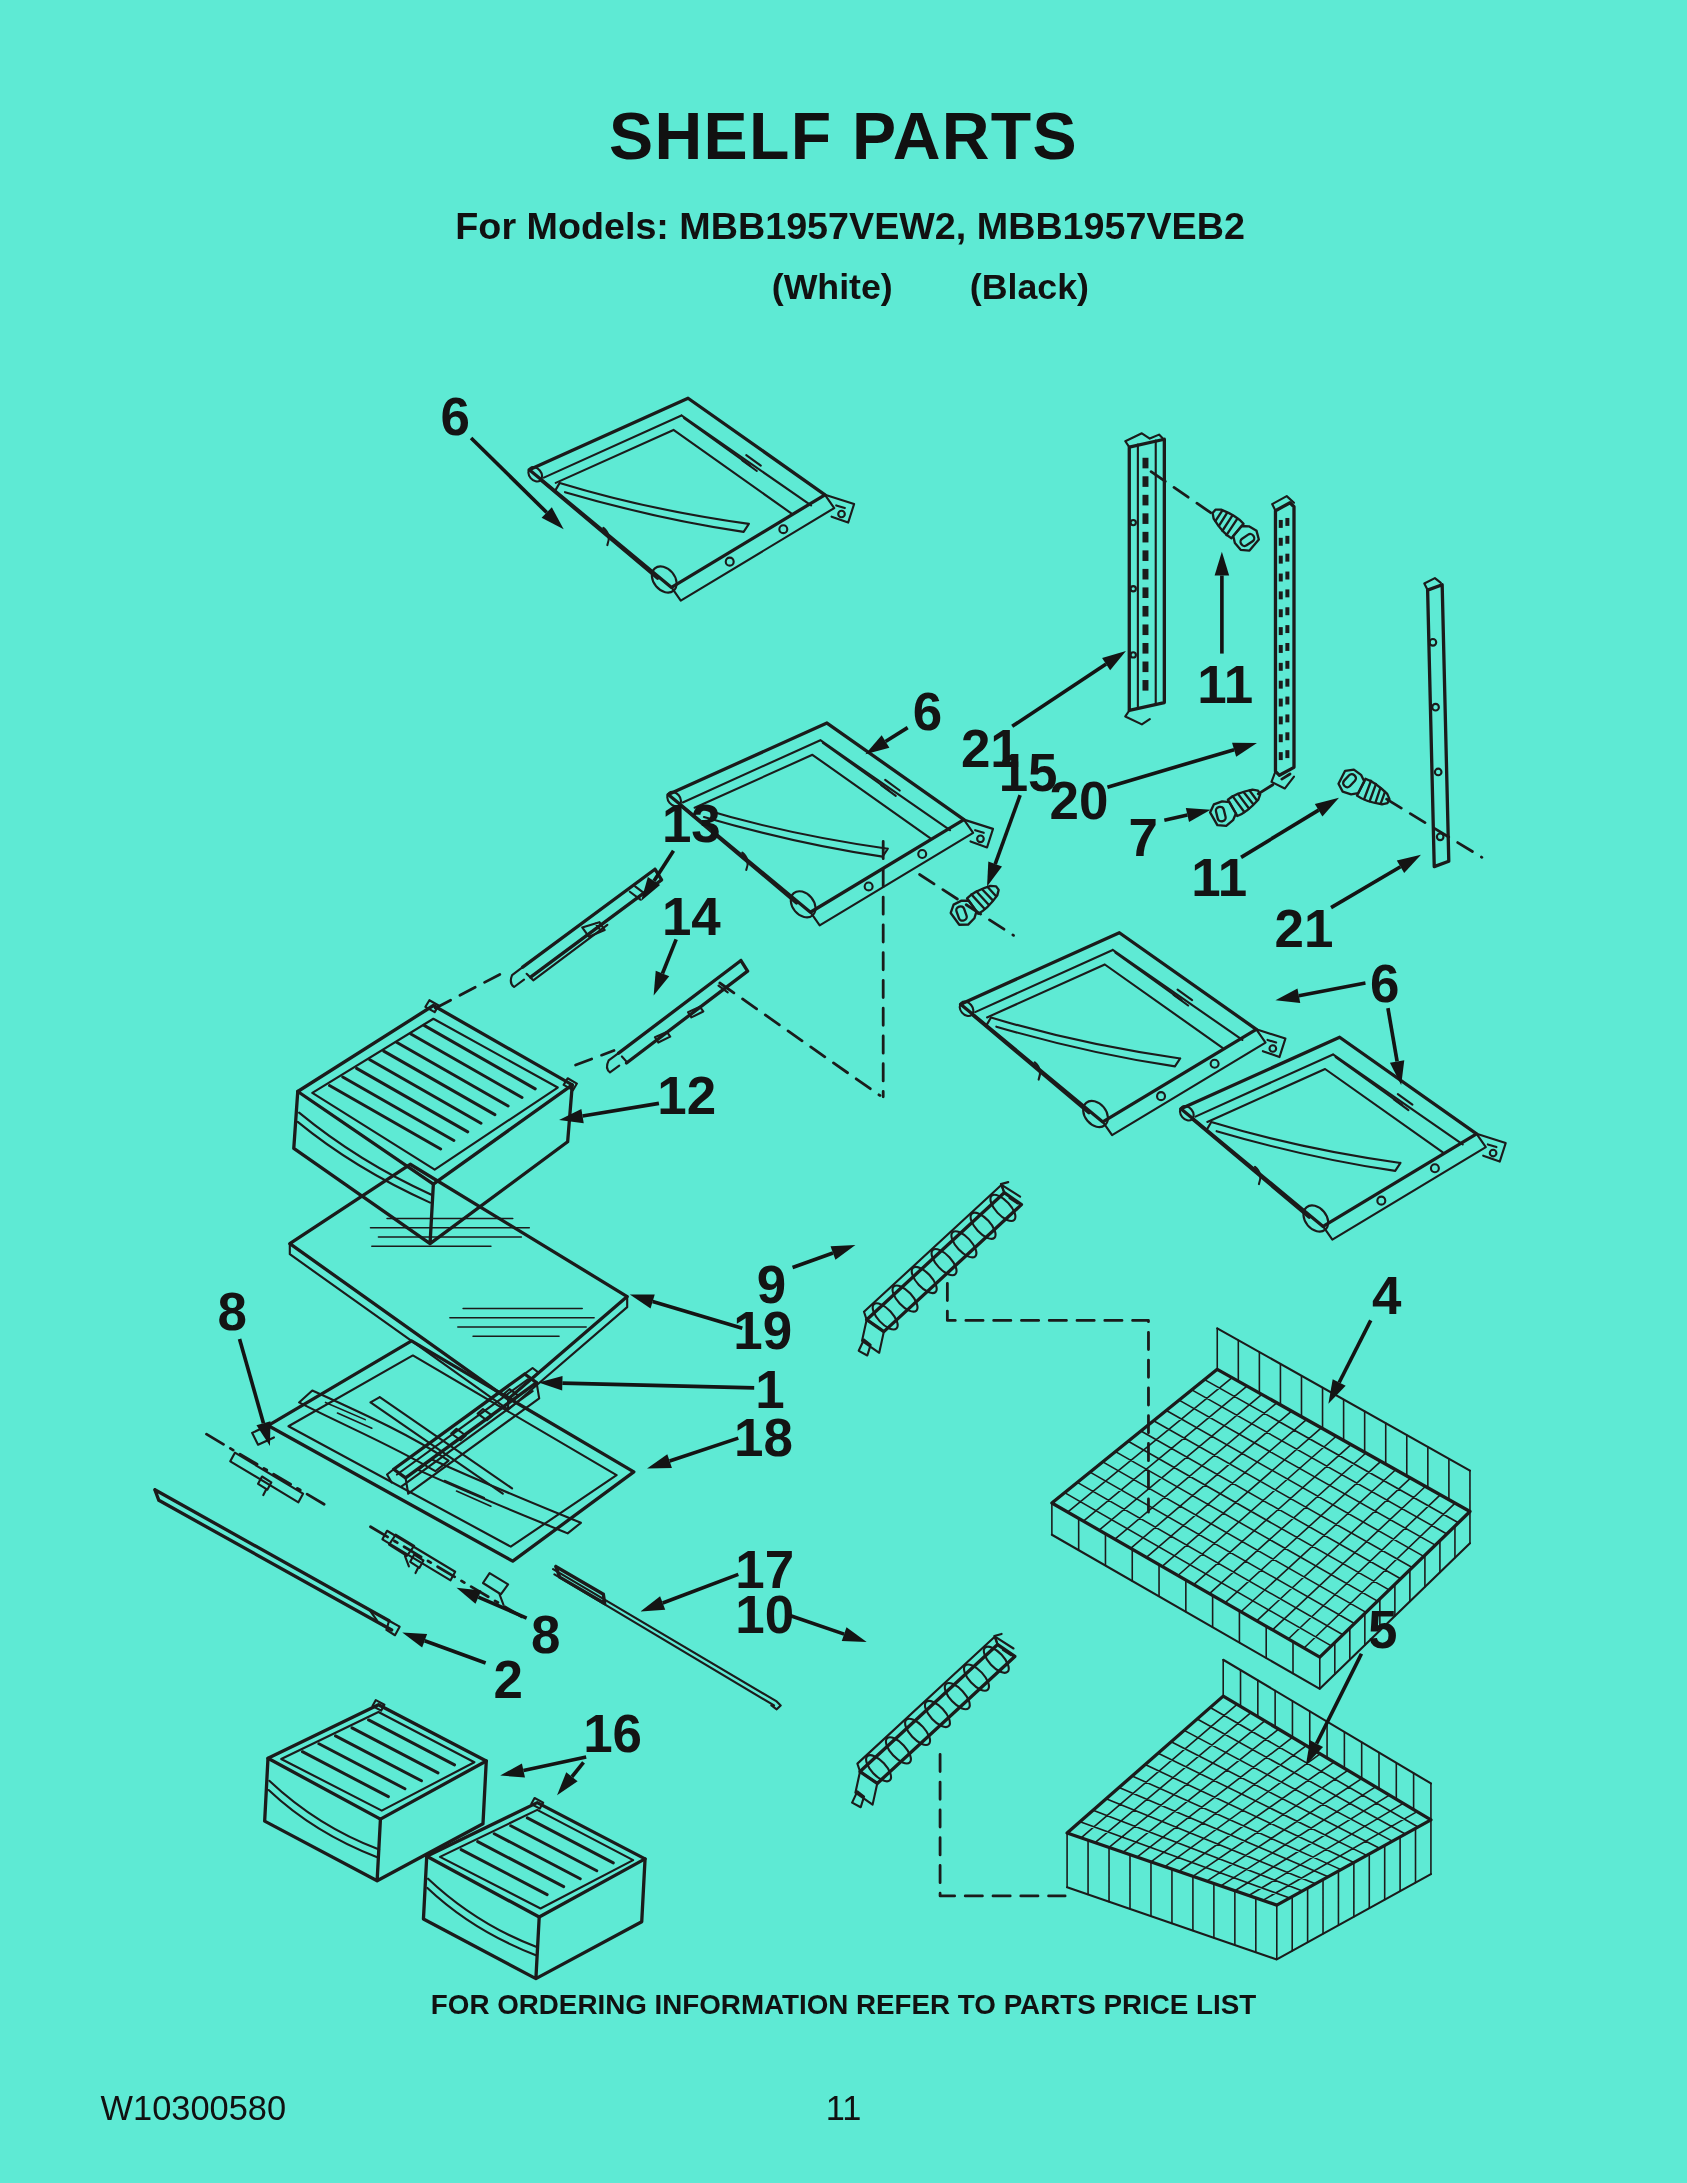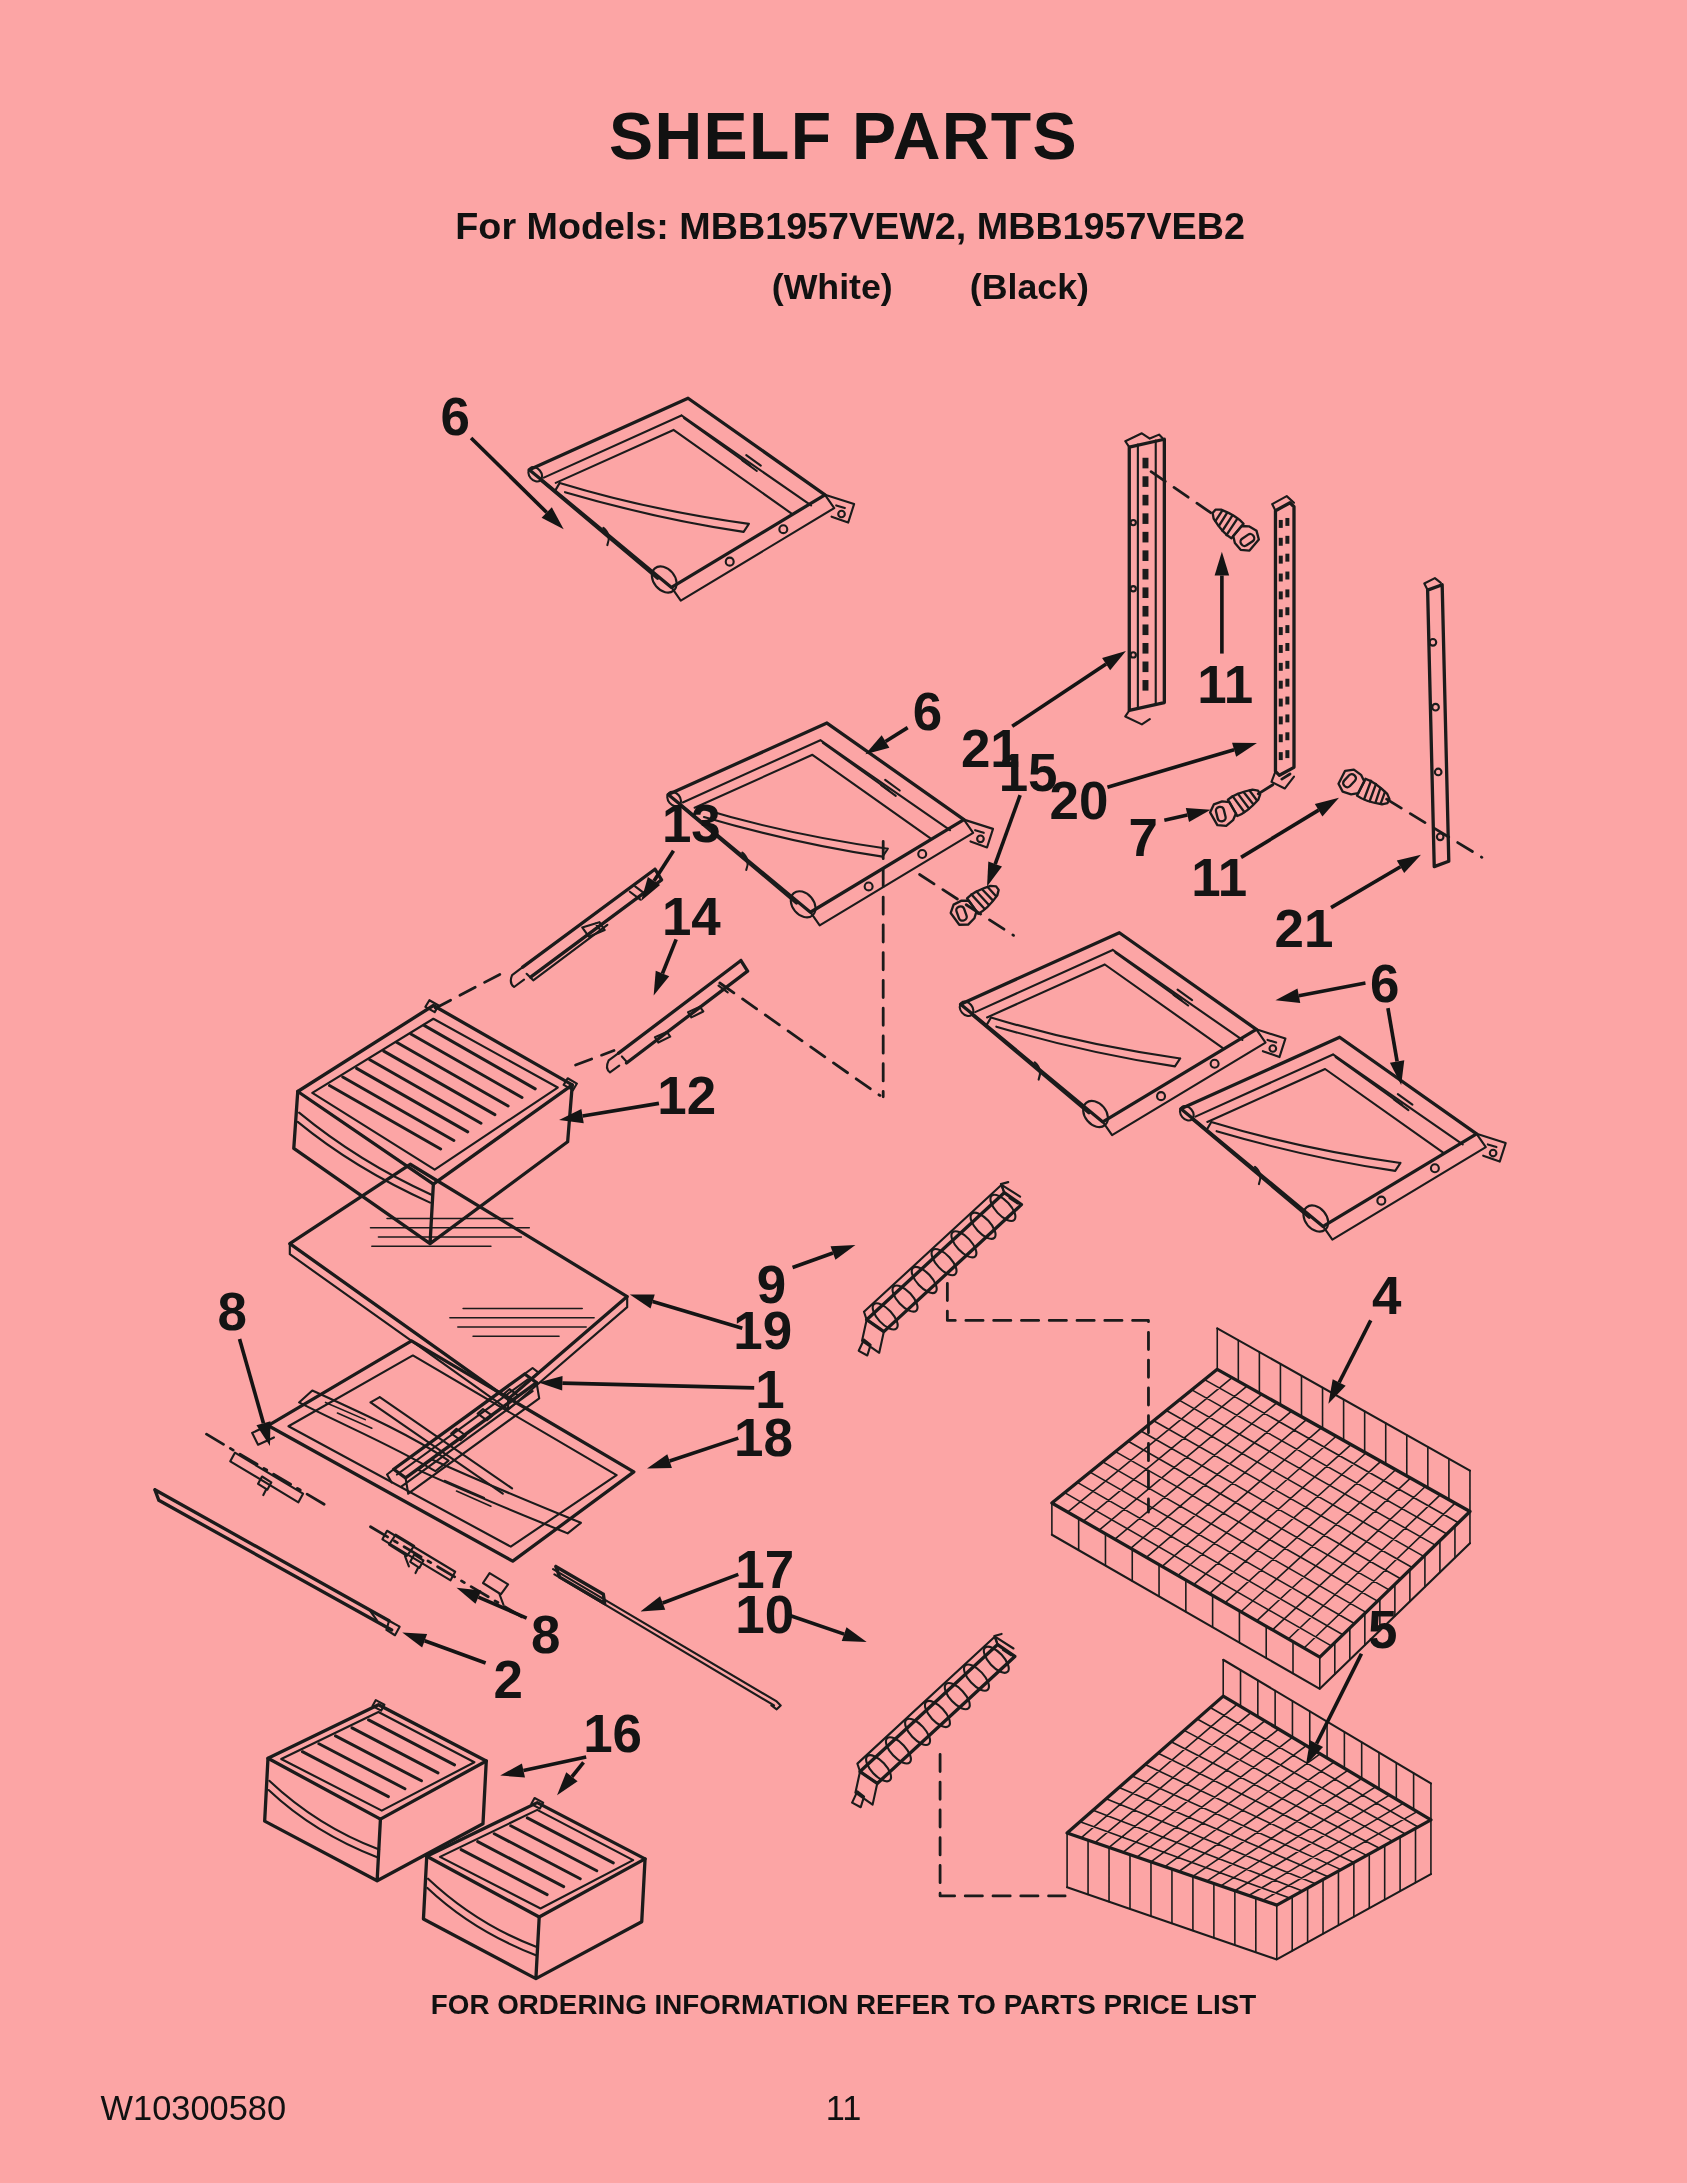--- a/index.html
+++ b/index.html
@@ -1,16 +1,16 @@
 <!DOCTYPE html>
 <html style="font-size:10.6px"><head>
 <meta charset="utf-8">
 <style>
   html,body{margin:0;padding:0;background:#ffffff;}
-  .page{position:relative;width:1687px;height:2183px;background:#fca5a5;overflow:hidden;
+  .page{position:relative;width:1687px;height:2183px;background:#5eead4;overflow:hidden;
         font-family:"Liberation Sans", sans-serif;}
   svg{position:absolute;left:0;top:0;}
   .part{fill:none;stroke:#1b1b1b;stroke-width:5;stroke-linejoin:round;stroke-linecap:round;}
   .thin{stroke-width:3.2;}
   .wire{fill:none;stroke:#1b1b1b;stroke-width:2.4;stroke-linecap:round;}
   .rib{fill:none;stroke:#1b1b1b;stroke-width:4.5;stroke-linecap:round;}
   .dash{stroke-dasharray:26 16;stroke-width:4.2;}
   .dashdot{stroke-dasharray:30 12 5 12;stroke-width:4.2;}
   .slot{fill:#1b1b1b;stroke:none;}
   .lbl{font-weight:bold;font-size:80px;fill:#141414;}

